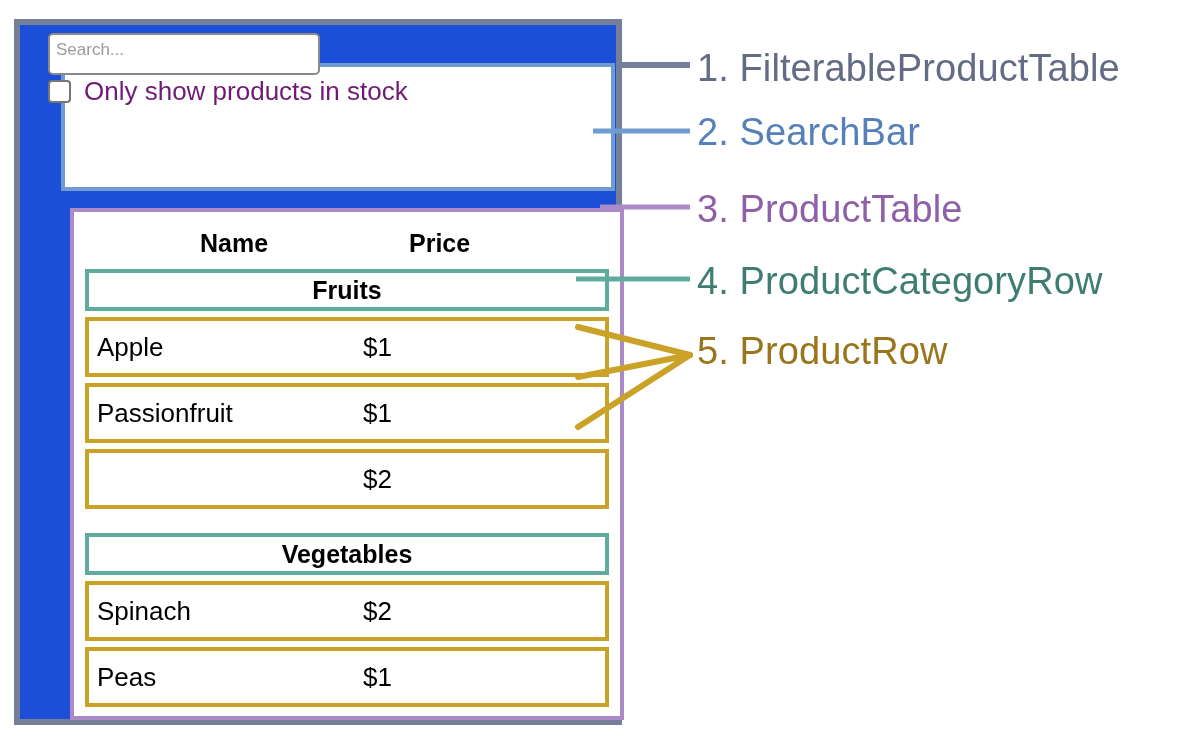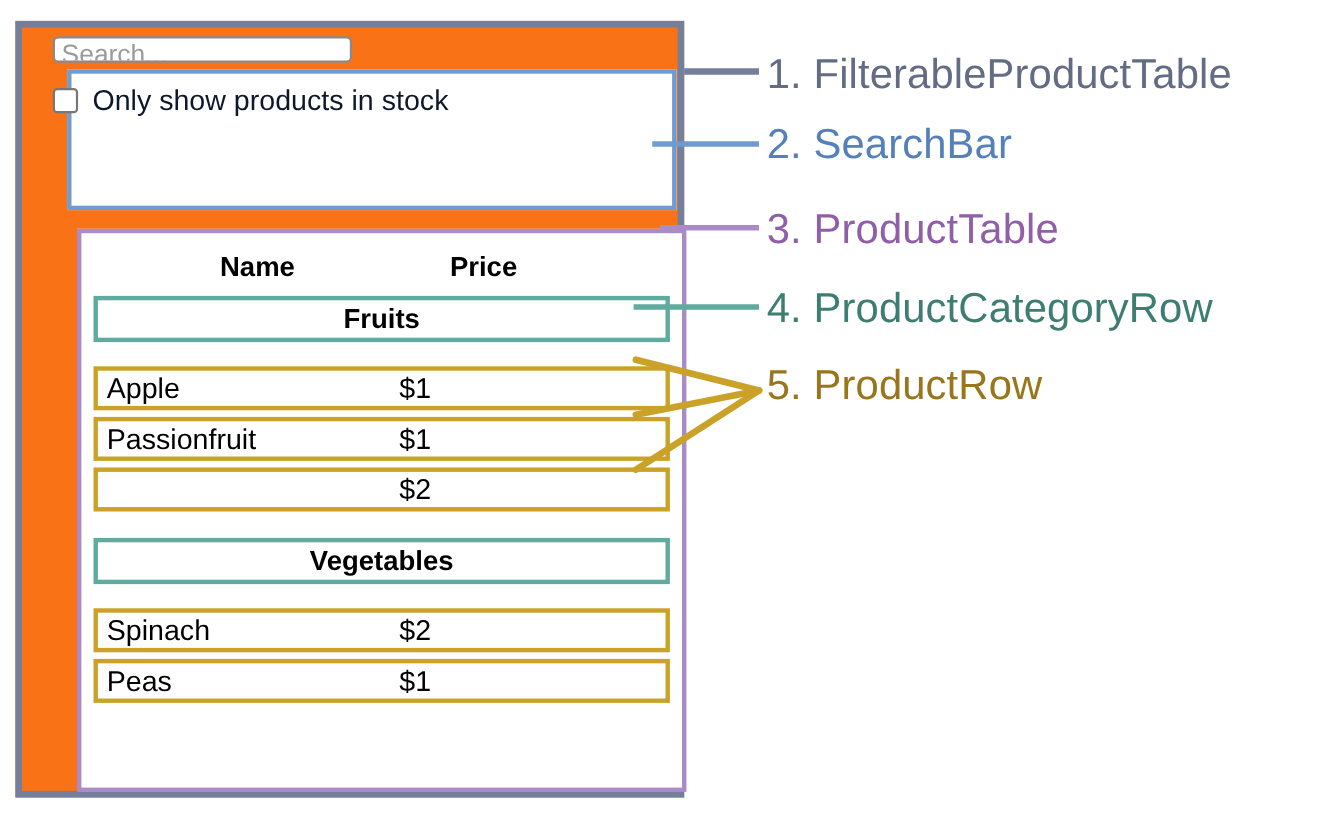--- a/index.html
+++ b/index.html
@@ -30,47 +30,47 @@
   }
 
   
   .outer-frame {
     position: absolute;
     left: 14px;
     top: 19px;
     width: 608px;
     height: 706px;
     border: 6px solid #767f99;
-    background: #f97316;
+    background: #1d4ed8;
     box-sizing: border-box;
   }
 
   
   .searchbar {
     position: absolute;
     left: 41px;
     top: 38px;
     width: 554px;
     height: 128px;
     border: 4px solid #6f9bd1;
     background: #ffffff;
     box-sizing: border-box;
   }
   .search-input {
     position: absolute;
     left: 48px;
     top: 33px;
     width: 272px;
-    height: 24px;
+    height: 42px;
     border: 2px solid #8a8a8a;
     border-radius: 5px;
     background: #ffffff;
     box-sizing: border-box;
     font-family: "Liberation Sans", sans-serif;
-    font-size: 24px;
+    font-size: 17px;
     color: #9b9b9b;
     padding: 0 6px;
     line-height: 29px;
     white-space: nowrap;
     overflow: hidden;
   }
   .stock-row {
     position: absolute;
     left: 48px;
     top: 78px;
@@ -83,21 +83,21 @@
     height: 23px;
     border: 2px solid #777777;
     border-radius: 4px;
     background: #ffffff;
     box-sizing: border-box;
     flex: 0 0 auto;
   }
   .stock-label {
     font-family: "Liberation Sans", sans-serif;
     font-size: 26px;
-    color: #0f172a;
+    color: #701a75;
     white-space: nowrap;
     line-height: 1;
   }
 
   
   .producttable {
     position: absolute;
     left: 50px;
     top: 183px;
     width: 554px;
@@ -134,41 +134,41 @@
     width: 524px;
   }
 
   .category-row {
     position: relative;
     width: 524px;
     height: 42px;
     border: 4px solid #5fab9e;
     background: #ffffff;
     box-sizing: border-box;
-    margin-bottom: 22px;
+    margin-bottom: 6px;
   }
   .category-row .cat-label {
     position: absolute;
     left: 0;
     right: 0;
     top: 0;
     bottom: 0;
     display: flex;
     align-items: center;
     justify-content: center;
     font-family: "Liberation Sans", sans-serif;
     font-size: 25px;
     font-weight: bold;
     color: #000000;
   }
 
   .product-row {
     position: relative;
     width: 524px;
-    height: 40px;
+    height: 60px;
     border: 4px solid #c9a227;
     background: #ffffff;
     box-sizing: border-box;
     margin-bottom: 6px;
   }
   .product-row .cell-name,
   .product-row .cell-price {
     position: absolute;
     top: 0;
     height: 100%;

